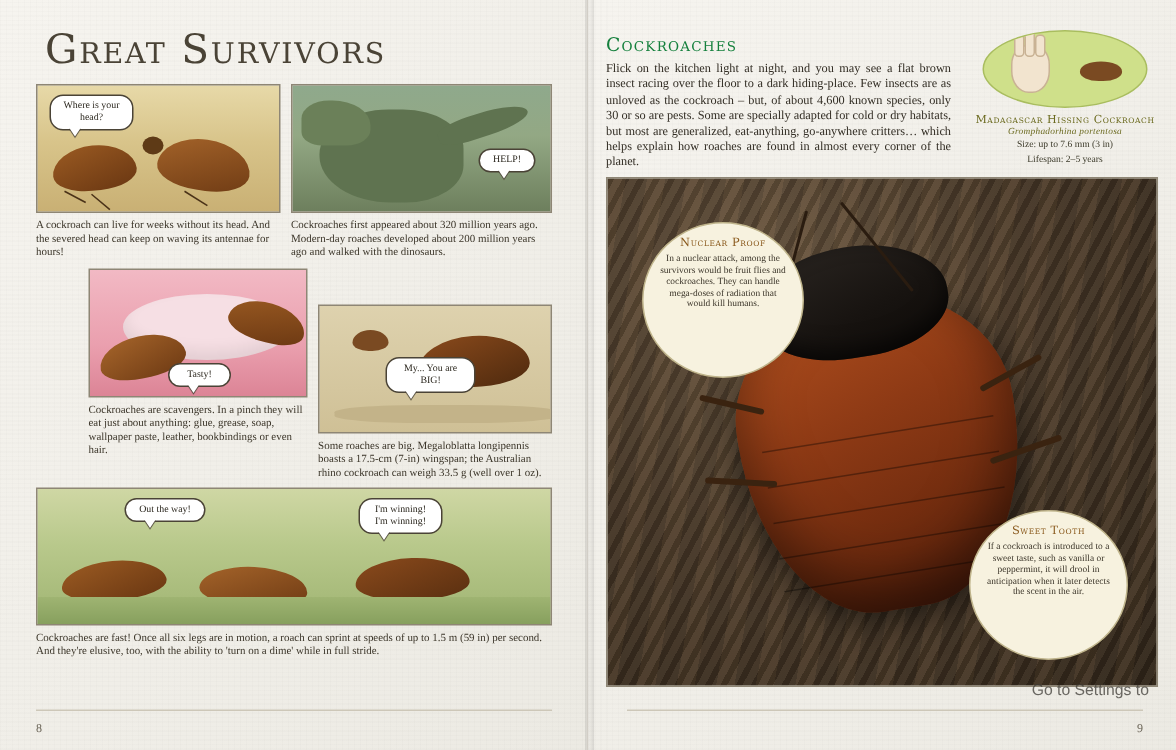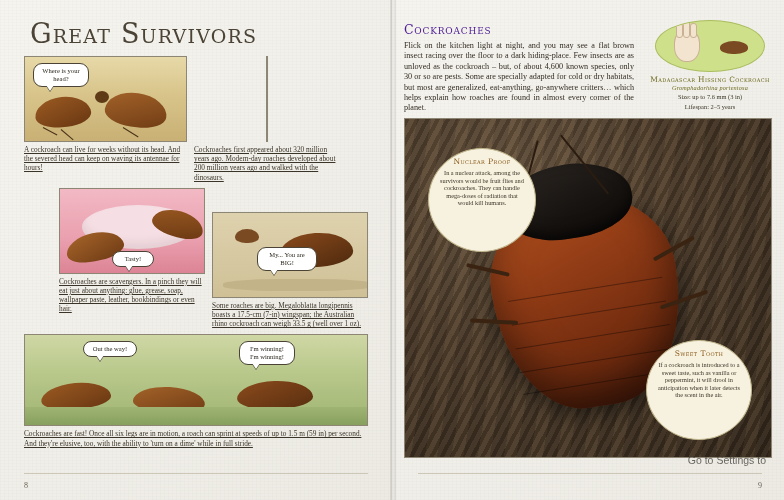--- a/index.html
+++ b/index.html
@@ -32,21 +32,21 @@
     font-family:"DejaVu Serif", serif;
     font-size:27px;letter-spacing:1.2px;
     color:#4a4336;font-weight:normal;
     font-variant:small-caps;
   }
   .comic-grid{position:absolute;left:24px;top:56px;width:344px;}
   .row{display:flex;gap:7px;margin-bottom:6px;}
   .panel{position:relative;border:1px solid #8e8675;box-sizing:border-box;overflow:hidden;}
   .cap{
     font-size:7.3px;line-height:9.2px;color:#3b3529;
-    margin:3px 0 0 0;font-family:"Liberation Serif",serif;text-decoration:underline;
+    margin:3px 0 0 0;font-family:"Liberation Serif",serif;
   }
   .cell{display:flex;flex-direction:column;}
 
   
   .art-roach-head{background:linear-gradient(180deg,#e7d9a8 0%,#d8c48a 45%,#c9b074 100%);}
   .art-dino{background:linear-gradient(180deg,#8fa98c 0%,#93a884 40%,#6d7f5d 100%);}
   .art-pink{background:linear-gradient(180deg,#f2b9c4 0%,#ea9fae 60%,#dc8496 100%);}
   .art-sand{background:linear-gradient(180deg,#ded2ae 0%,#cfc096 100%);}
   .art-grass{background:linear-gradient(180deg,#cfd7a4 0%,#b9c98c 40%,#9fb472 100%);}
 
@@ -72,21 +72,21 @@
     position:absolute;background:#5f7350;border-radius:48% 42% 40% 50%;
   }
   .dino-head{position:absolute;background:#6b8059;border-radius:40% 55% 35% 30%;}
 
   
   .r-head{
     position:absolute;left:404px;top:22px;width:230px;
   }
   .r-title{
     font-family:"DejaVu Serif",serif;font-size:12.5px;letter-spacing:.8px;
-    color:#4c1d95;font-variant:small-caps;margin:0 0 4px 0;font-weight:normal;
+    color:#15803d;font-variant:small-caps;margin:0 0 4px 0;font-weight:normal;
   }
   .r-body{font-size:8.2px;line-height:10.4px;color:#322d24;text-align:justify;}
 
   .fact-badge{
     position:absolute;right:14px;top:20px;width:120px;text-align:center;
   }
   .badge-oval{
     width:108px;height:50px;margin:0 auto;border-radius:50%;
     background:#cfe08a;border:1px solid #a9bd5f;position:relative;overflow:hidden;
   }
@@ -183,21 +183,21 @@
             <div class="roach" style="left:10px;top:40px;width:56px;height:30px;background:linear-gradient(160deg,#9a5a22,#6a3712);transform:rotate(-6deg);"></div>
             <div class="roach" style="left:80px;top:36px;width:62px;height:34px;background:linear-gradient(160deg,#a5642a,#6f3b14);transform:rotate(8deg);"></div>
             <div class="ant" style="left:70px;top:34px;width:14px;height:12px;background:#5e3a16;"></div>
             <div class="leg" style="left:18px;top:70px;width:16px;transform:rotate(28deg);"></div>
             <div class="leg" style="left:36px;top:72px;width:16px;transform:rotate(40deg);"></div>
             <div class="leg" style="left:98px;top:70px;width:18px;transform:rotate(32deg);"></div>
           </div>
           <p class="cap">A cockroach can live for weeks without its head. And the severed head can keep on waving its antennae for hours!</p>
         </div>
 
-        <div class="cell" style="width:146px;align-items:center;">
+        <div class="cell" style="width:174px;">
           <div class="panel art-dino" style="height:86px;">
             <div class="dino-body" style="left:18px;top:16px;width:96px;height:62px;"></div>
             <div class="dino-head" style="left:6px;top:10px;width:46px;height:30px;"></div>
             <div style="position:absolute;left:96px;top:18px;width:62px;height:16px;background:#5f7350;border-radius:40% 60% 50% 40%;transform:rotate(-18deg);"></div>
             <div class="bubble" style="right:10px;top:42px;width:26px;">HELP!</div>
           </div>
           <p class="cap">Cockroaches first appeared about 320 million years ago. Modern-day roaches developed about 200 million years ago and walked with the dinosaurs.</p>
         </div>
       </div>
 

